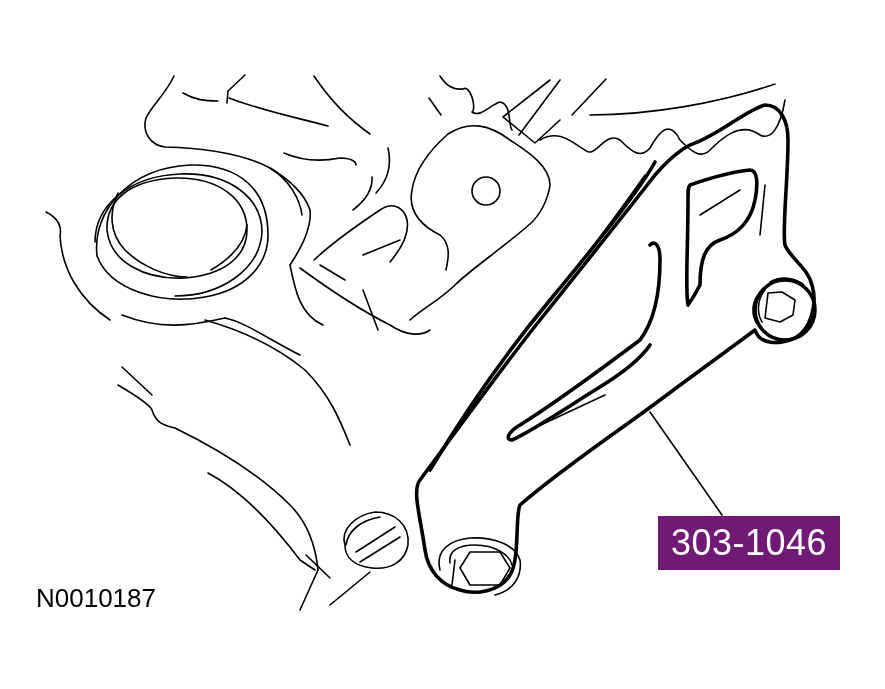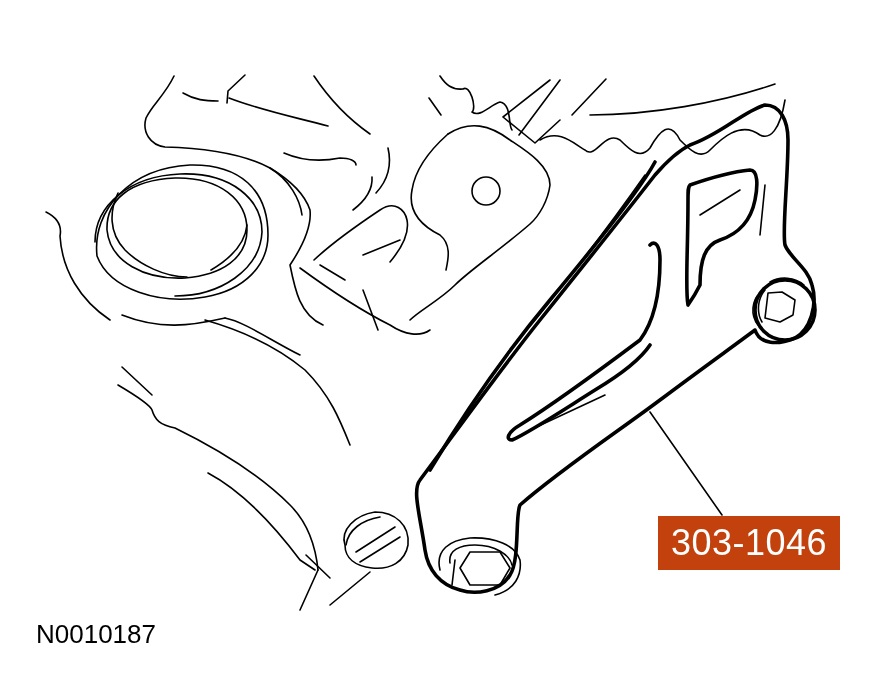--- a/index.html
+++ b/index.html
@@ -3,25 +3,25 @@
 <meta charset="utf-8">
 <style>
   html, body { margin:0; padding:0; background:#ffffff; }
   body { width:885px; height:689px; position:relative; overflow:hidden; font-family:"Liberation Sans", sans-serif; }
   #figure { position:absolute; left:0; top:0; width:885px; height:689px; }
   #figure svg { position:absolute; left:0; top:0; }
   .thin { fill:none; stroke:#000; stroke-width:1.6; stroke-linecap:round; stroke-linejoin:round; }
   .thick { fill:none; stroke:#000; stroke-width:3.6; stroke-linecap:round; stroke-linejoin:round; }
   .callout-label {
     position:absolute; left:658px; top:516px; width:182px; height:54px;
-    background:#c2410c; color:#fff; font-size:36px; line-height:54px; text-align:center;
+    background:#701a75; color:#fff; font-size:36px; line-height:54px; text-align:center;
     letter-spacing:0.5px;
   }
   .figure-id {
-    position:absolute; left:36px; top:583px; color:#000; font-size:26px; line-height:30px;margin-top:36px;
+    position:absolute; left:36px; top:583px; color:#000; font-size:26px; line-height:30px;
   }
 </style>
 </head>
 <body>
 
 <div id="figure">
   <svg width="885" height="689" viewBox="0 0 885 689">
 
     <g>
       <path class="thin" d="M174,76 C165,95 152,105 146,118 C142,132 150,145 165,147 C200,148 240,152 270,168 C290,180 300,200 302,215"></path>

